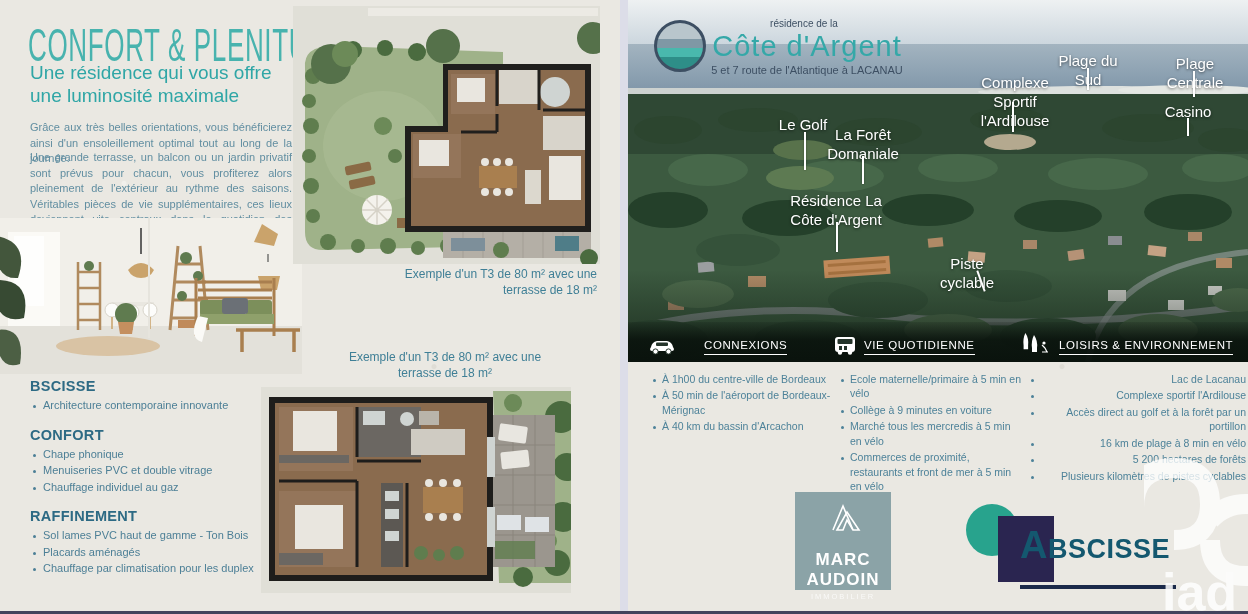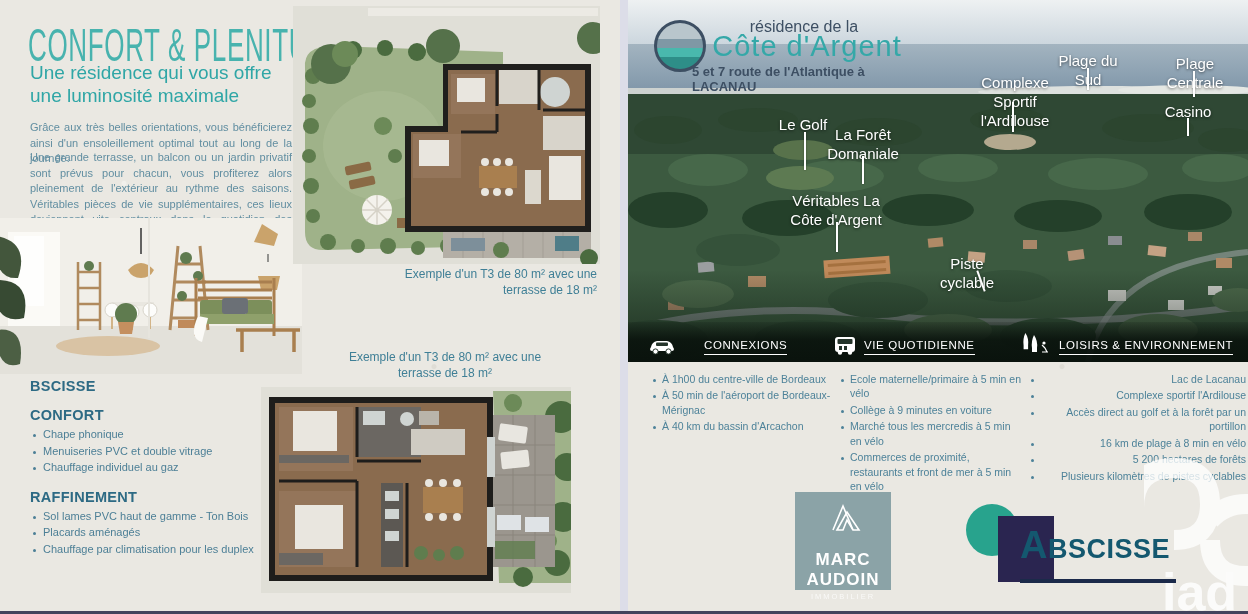--- a/index.html
+++ b/index.html
@@ -30,23 +30,23 @@
   #floorplan2{position:absolute;left:261px;top:387px;width:310px;height:206px;}
   .plan-caption{position:absolute;color:#3f7f96;font-size:12px;line-height:1.35;}
   #caption1{left:385px;top:266px;width:212px;text-align:right;}
   #caption2{left:336px;top:349px;width:218px;text-align:center;}
 
   
   #aerial{position:absolute;left:0;top:0;width:620px;height:362px;}
   #brand{position:absolute;left:18px;top:8px;width:280px;height:80px;}
   #brand-circle{position:absolute;left:8px;top:12px;width:46px;height:46px;border-radius:50%;
      border:3px solid #3d4f63;overflow:hidden;background:linear-gradient(#b9c6cc 0 35%,#7f98a5 35% 55%,#49b8ad 55% 75%,#2e8e88 75%);}
-  #brand-top{position:absolute;left:58px;top:10px;width:200px;text-align:center;color:#3d4f63;font-size:16px;}
+  #brand-top{position:absolute;left:58px;top:10px;width:200px;text-align:center;color:#3d4f63;font-size:10px;}
   #brand-name{position:absolute;left:46px;top:22px;width:230px;text-align:center;color:#35a8a8;font-size:29px;letter-spacing:1px;}
-  #brand-addr{position:absolute;left:46px;top:56px;width:230px;color:#3d4f63;font-size:13px;font-weight:bold;}
+  #brand-addr{position:absolute;left:46px;top:56px;width:230px;text-align:center;color:#3d4f63;font-size:11px;font-weight:normal;}
   .map-label{position:absolute;color:#fff;font-size:15px;text-align:center;line-height:1.25;
      text-shadow:0 1px 3px rgba(0,0,0,.6);}
   .leader{position:absolute;width:2px;background:#fff;box-shadow:0 0 2px rgba(0,0,0,.4);}
 
   #band{position:absolute;left:0;top:322px;width:620px;height:40px;
      background:linear-gradient(rgba(8,16,11,.15),rgba(8,16,11,.82) 45%,rgba(8,16,11,.9));}
   .band-group{position:absolute;bottom:7px;display:flex;align-items:flex-end;gap:7px;}
   .band-label{color:#fff;font-size:11.5px;letter-spacing:.6px;border-bottom:1px solid #fff;padding-bottom:3px;white-space:nowrap;}
   .band-icon{display:block;}
 
@@ -60,21 +60,21 @@
   .col-item::before{content:"";position:absolute;left:3px;top:7px;width:3px;height:3px;border-radius:50%;background:#4d8299;}
 
   
   #marc-audoin{position:absolute;left:167px;top:492px;width:96px;height:98px;background:#8ba3a7;text-align:center;}
   #ma-name{color:#fff;font-size:17px;letter-spacing:1px;font-weight:bold;margin-top:4px;}
   #ma-sub{color:rgba(255,255,255,.75);font-size:7.5px;letter-spacing:2px;margin-top:2px;}
   #abscisse{position:absolute;left:330px;top:498px;width:210px;height:90px;}
   #ab-circle{position:absolute;left:8px;top:6px;width:52px;height:52px;border-radius:50%;background:#28a38d;}
   #ab-square{position:absolute;left:40px;top:18px;width:56px;height:66px;background:#2a2550;}
   #ab-text{position:absolute;left:62px;top:26px;color:#14586f;font-weight:bold;font-size:27px;letter-spacing:.5px;
-     border-bottom:4px solid #1b2a4a;padding-bottom:12px;padding-right:6px;}
+     border-bottom:4px solid #1b2a4a;padding-bottom:18px;padding-right:6px;}
   #ab-text .bigA{font-size:38px;}
   #iad{position:absolute;left:516px;top:428px;width:130px;height:186px;opacity:.85;}
   #iad text{font-family:"Liberation Sans",sans-serif;font-weight:bold;}
 </style>
 </head>
 <body>
 
 <div id="page">
 
   <div id="left-panel" class="panel texture">
@@ -148,20 +148,21 @@
         <path d="M-4 18 q34 6 22 42 q-26 2 -22 -42z"></path>
         <path d="M-6 62 q38 -2 30 38 q-32 8 -30 -38z" fill="#374a33"></path>
         <path d="M-4 112 q30 -4 24 34 q-24 8 -24 -34z" fill="#4c5f44"></path>
       </g>
       <rect x="148" y="0" width="2" height="120" fill="#e6e4dd"></rect>
     </svg>
 
     <div id="features">
       <div class="feat-section">
         <div class="feat-head">BSCISSE</div>
+        <div class="feat-item">Architecture contemporaine innovante</div>
       </div>
       <div class="feat-section">
         <div class="feat-head">CONFORT</div>
         <div class="feat-item">Chape phonique</div>
         <div class="feat-item">Menuiseries PVC et double vitrage</div>
         <div class="feat-item">Chauffage individuel au gaz</div>
       </div>
       <div class="feat-section">
         <div class="feat-head">RAFFINEMENT</div>
         <div class="feat-item">Sol lames PVC haut de gamme - Ton Bois</div>
@@ -429,21 +430,21 @@
       <div id="brand-circle"></div>
       <div id="brand-top">résidence de la</div>
       <div id="brand-name">Côte d'Argent</div>
       <div id="brand-addr">5 et 7 route de l'Atlantique à LACANAU</div>
     </div>
 
     <div class="map-label" style="left:140px;top:116px;width:70px;">Le Golf</div>
     <div class="leader" style="left:176px;top:132px;height:38px;"></div>
     <div class="map-label" style="left:198px;top:126px;width:74px;">La Forêt Domaniale</div>
     <div class="leader" style="left:234px;top:156px;height:28px;"></div>
-    <div class="map-label" style="left:158px;top:192px;width:100px;">Véritables La Côte d'Argent</div>
+    <div class="map-label" style="left:158px;top:192px;width:100px;">Résidence La Côte d'Argent</div>
     <div class="leader" style="left:208px;top:222px;height:30px;"></div>
     <div class="map-label" style="left:296px;top:255px;width:86px;">Piste cyclable</div>
     <div class="leader" style="left:352px;top:270px;height:22px;transform:rotate(-20deg);"></div>
     <div class="map-label" style="left:340px;top:74px;width:94px;">Complexe Sportif l'Ardilouse</div>
     <div class="leader" style="left:384px;top:102px;height:30px;"></div>
     <div class="map-label" style="left:420px;top:52px;width:80px;">Plage du Sud</div>
     <div class="leader" style="left:459px;top:68px;height:22px;"></div>
     <div class="map-label" style="left:522px;top:55px;width:90px;">Plage Centrale</div>
     <div class="leader" style="left:565px;top:71px;height:26px;"></div>
     <div class="map-label" style="left:530px;top:103px;width:60px;">Casino</div>

